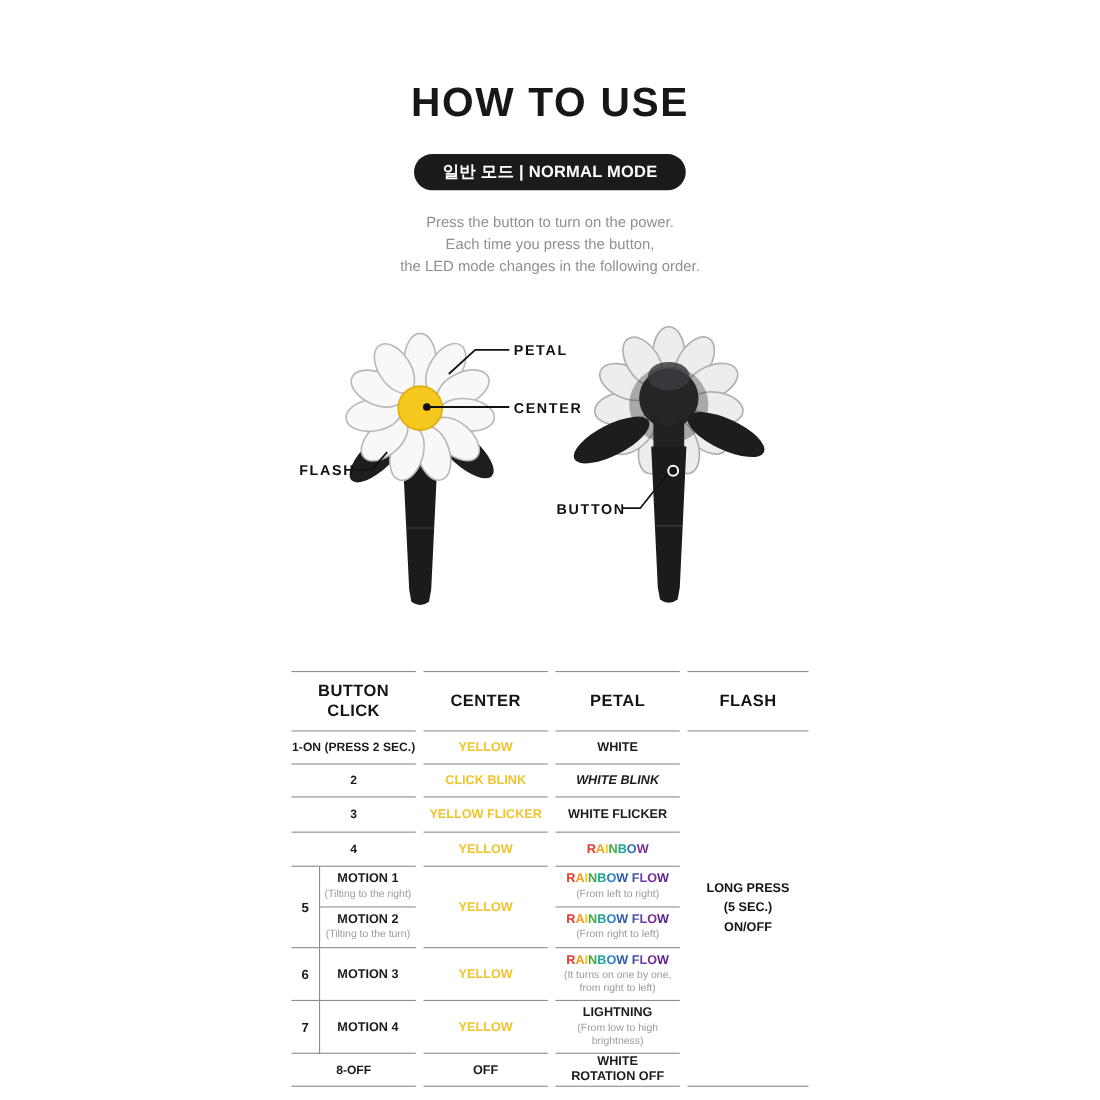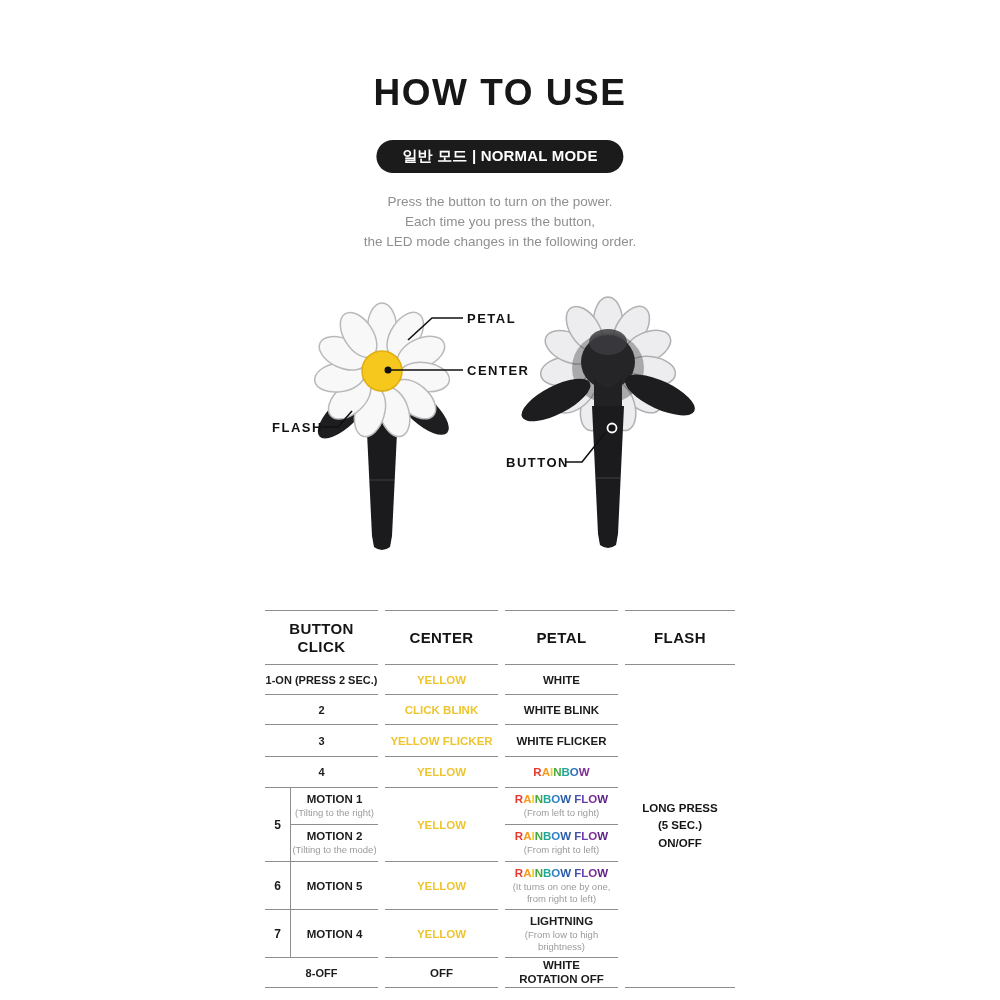--- a/index.html
+++ b/index.html
@@ -36,21 +36,21 @@
   .yellow { color:#eec52f; }
   .cap { font-size:9.5px; color:#9b9b9b; font-weight:400; line-height:11.5px; margin-top:2px; }
   .num { font-size:12px; font-weight:800; }
   .rainbow { white-space:pre; }
   .flash-cell { font-size:11.5px; font-weight:800; line-height:1.5; color:#141414; }
   
   .hc1{grid-column:1/3;grid-row:1;} .hc2{grid-column:4;grid-row:1;}
   .hc3{grid-column:6;grid-row:1;}  .hc4{grid-column:8;grid-row:1;}
   .r2c1{grid-column:1/3;grid-row:2;} .r2c2{grid-column:4;grid-row:2;} .r2c3{grid-column:6;grid-row:2;}
   .fcell{grid-column:8;grid-row:2/11;}
-  .r3c1{grid-column:1/3;grid-row:3;} .r3c2{grid-column:4;grid-row:3;} .r3c3{grid-column:6;grid-row:3;}
+  .r3c1{grid-column:1/3;grid-row:3;} .r3c2{grid-column:4;grid-row:3;} .r3c3{grid-column:6;grid-row:3;font-style:italic;}
   .r4c1{grid-column:1/3;grid-row:4;} .r4c2{grid-column:4;grid-row:4;} .r4c3{grid-column:6;grid-row:4;}
   .r5c1{grid-column:1/3;grid-row:5;} .r5c2{grid-column:4;grid-row:5;} .r5c3{grid-column:6;grid-row:5;}
   .n5{grid-column:1;grid-row:6/8;} .m1{grid-column:2;grid-row:6;} .y5{grid-column:4;grid-row:6/8;} .p5a{grid-column:6;grid-row:6;}
   .m2{grid-column:2;grid-row:7;text-align:right;} .p5b{grid-column:6;grid-row:7;}
   .n6{grid-column:1;grid-row:8;} .m3{grid-column:2;grid-row:8;} .y6{grid-column:4;grid-row:8;} .p6{grid-column:6;grid-row:8;}
   .n7{grid-column:1;grid-row:9;} .m4{grid-column:2;grid-row:9;} .y7{grid-column:4;grid-row:9;} .p7{grid-column:6;grid-row:9;}
   .r10c1{grid-column:1/3;grid-row:10;} .r10c2{grid-column:4;grid-row:10;} .r10c3{grid-column:6;grid-row:10;}
 </style>
 </head>
 <body>
@@ -181,29 +181,29 @@
       <span class="val">MOTION 1</span>
       <span class="cap">(Tilting to the right)</span>
     </div>
     <div class="cell val yellow bb y5">YELLOW</div>
     <div class="cell bb p5a">
       <span class="val rainbow"><span style="color: rgb(232, 57, 47);">R</span><span style="color: rgb(245, 155, 30);">A</span><span style="color: rgb(240, 205, 31);">I</span><span style="color: rgb(67, 169, 63);">N</span><span style="color: rgb(31, 167, 154);">B</span><span style="color: rgb(47, 128, 195);">O</span><span style="color: rgb(43, 92, 171);">W</span><span> </span><span style="color: rgb(70, 83, 168);">F</span><span style="color: rgb(106, 63, 176);">L</span><span style="color: rgb(123, 45, 148);">O</span><span style="color: rgb(92, 31, 134);">W</span></span>
       <span class="cap">(From left to right)</span>
     </div>
     <div class="cell bb m2">
       <span class="val">MOTION 2</span>
-      <span class="cap">(Tilting to the mode)</span>
+      <span class="cap">(Tilting to the turn)</span>
     </div>
     <div class="cell bb p5b">
       <span class="val rainbow"><span style="color: rgb(232, 57, 47);">R</span><span style="color: rgb(245, 155, 30);">A</span><span style="color: rgb(240, 205, 31);">I</span><span style="color: rgb(67, 169, 63);">N</span><span style="color: rgb(31, 167, 154);">B</span><span style="color: rgb(47, 128, 195);">O</span><span style="color: rgb(43, 92, 171);">W</span><span> </span><span style="color: rgb(70, 83, 168);">F</span><span style="color: rgb(106, 63, 176);">L</span><span style="color: rgb(123, 45, 148);">O</span><span style="color: rgb(92, 31, 134);">W</span></span>
       <span class="cap">(From right to left)</span>
     </div>
 
     <div class="cell num br bb n6">6</div>
-    <div class="cell val bb m3">MOTION 5</div>
+    <div class="cell val bb m3">MOTION 3</div>
     <div class="cell val yellow bb y6">YELLOW</div>
     <div class="cell bb p6">
       <span class="val rainbow"><span style="color: rgb(232, 57, 47);">R</span><span style="color: rgb(245, 155, 30);">A</span><span style="color: rgb(240, 205, 31);">I</span><span style="color: rgb(67, 169, 63);">N</span><span style="color: rgb(31, 167, 154);">B</span><span style="color: rgb(47, 128, 195);">O</span><span style="color: rgb(43, 92, 171);">W</span><span> </span><span style="color: rgb(70, 83, 168);">F</span><span style="color: rgb(106, 63, 176);">L</span><span style="color: rgb(123, 45, 148);">O</span><span style="color: rgb(92, 31, 134);">W</span></span>
       <span class="cap">
         <span>(It turns on one by one,</span><br>
         <span>from right to left)</span>
       </span>
     </div>
 
     <div class="cell num br bb n7">7</div>

